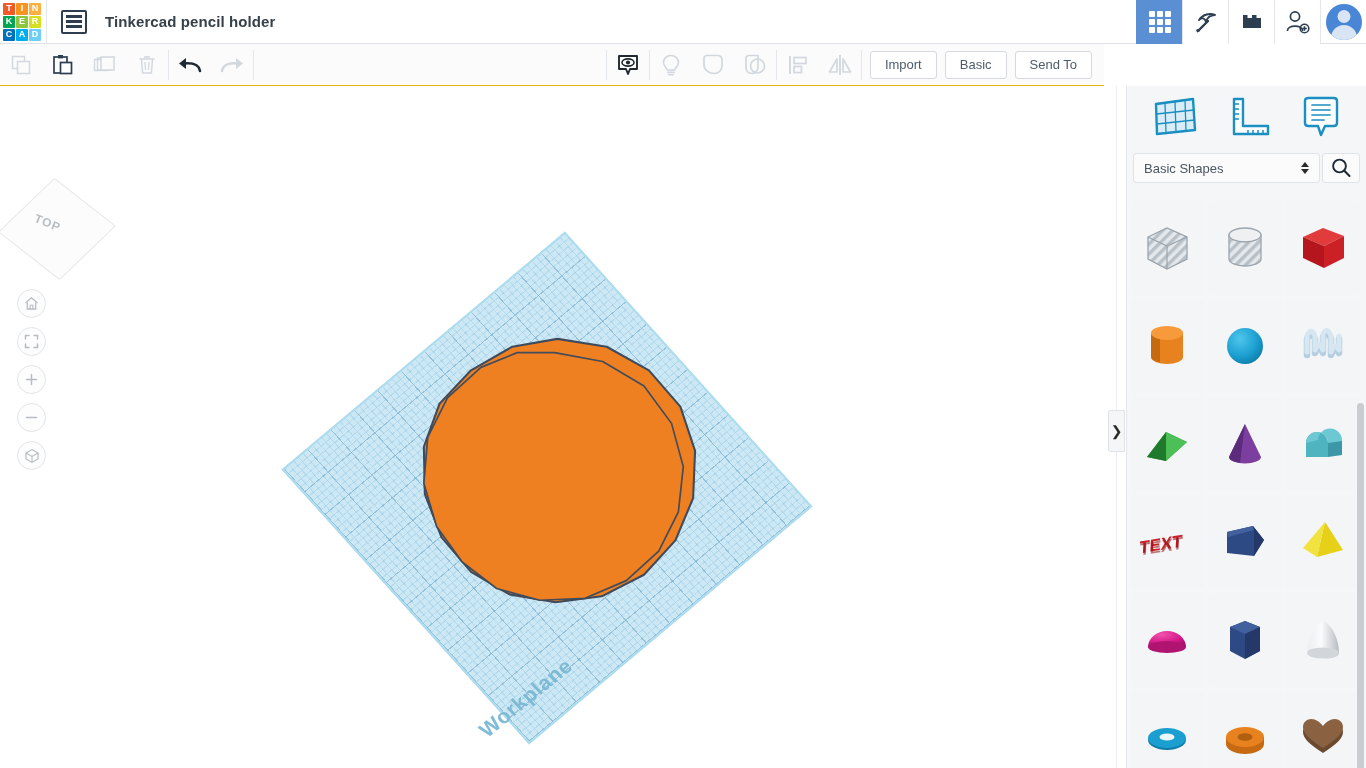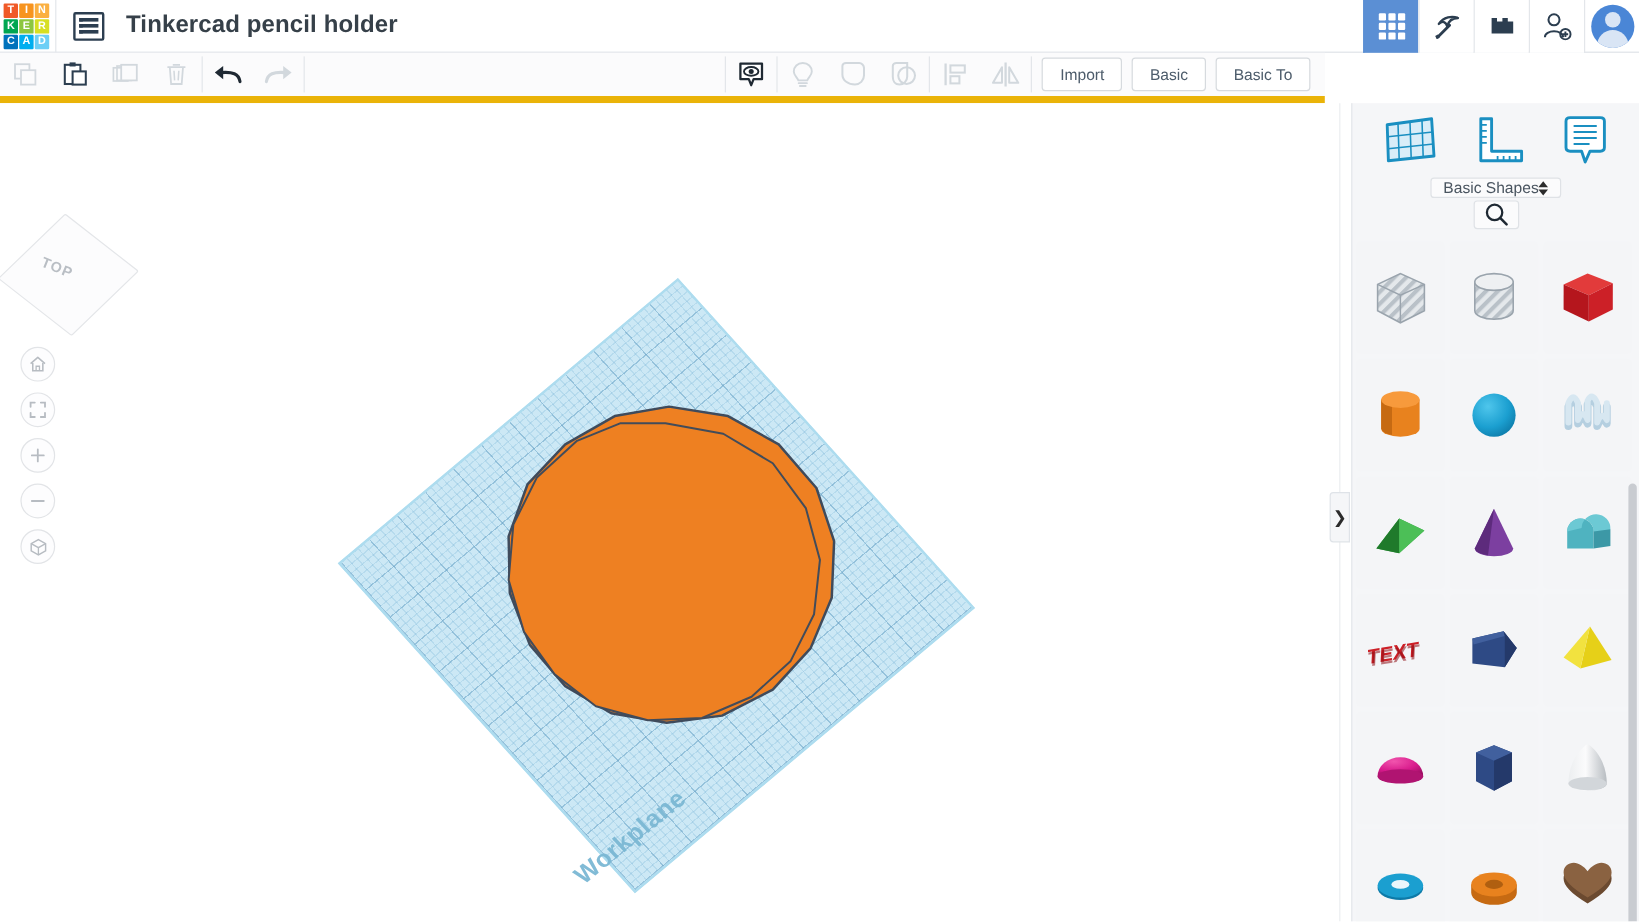--- a/index.html
+++ b/index.html
@@ -47,21 +47,21 @@
   .doc-icon i {
     display: block; height: 3px; background: #2c3e50; width: 100%;
     position: relative;
   }
   .doc-icon i::before {
     content: ""; position: absolute; left: -0px; top: 0;
     width: 3px; height: 3px; background: #2c3e50;
   }
   .doc-title {
     margin-left: 18px;
-    font-size: 20px; font-weight: bold; color: #364049;
+    font-size: 15px; font-weight: bold; color: #364049;
     letter-spacing: 0.1px;
   }
   .header-right {
     margin-left: auto; display: flex; align-items: stretch; height: 44px;
   }
   .hdr-btn {
     width: 46px; height: 44px;
     display: flex; align-items: center; justify-content: center;
     border-left: 1px solid #e3e6ea;
     background: #ffffff; cursor: pointer;
@@ -89,21 +89,21 @@
     content: ""; position: absolute; left: 50%; top: 21px;
     transform: translateX(-50%);
     width: 26px; height: 22px; border-radius: 13px 13px 0 0; background: #d9e5f5;
   }
 
   
   .toolbar {
     position: absolute; top: 44px; left: 0;
     width: 1104px; height: 42px;
     background: #fbfbfc;
-    border-bottom: 6px solid #eab308;
+    border-bottom: 1px solid #eab308;
     display: flex; align-items: center;
   }
   .tb-btn {
     width: 42px; height: 42px;
     display: flex; align-items: center; justify-content: center;
     cursor: pointer;
   }
   .tb-btn.dis { cursor: default; }
   .tb-sep { width: 1px; height: 30px; background: #e3e6ea; }
   .tb-spacer { flex: 1; }
@@ -194,21 +194,20 @@
     font-size: 14px; color: #2b2b2b; cursor: pointer; z-index: 5;
   }
   .panel-icons {
     display: flex; align-items: center; justify-content: space-around;
     height: 62px; padding: 0 10px;
   }
   .picon { cursor: pointer; display: flex; align-items: center; justify-content: center; }
   .panel-controls {
     display: flex; padding: 0 6px; gap: 2px; align-items: center;
     height: 40px;
-    flex-direction: column;
   }
   .dd {
     flex: 1; height: 30px; background: #fbfbfc;
     border: 1px solid #dfe2e6; border-radius: 3px;
     display: flex; align-items: center; padding: 0 10px;
     font-size: 13px; color: #4a5560; cursor: pointer;
     justify-content: space-between;
   }
   .dd .spin { display: flex; flex-direction: column; gap: 2px; }
   .dd .spin i {
@@ -395,21 +394,21 @@
       <svg class="sv" width="26" height="24" viewBox="0 0 26 24">
         <path d="M13 2 L13 22" stroke="#d2d8dd" stroke-width="1.9"></path>
         <path d="M10 19 L10 6 L2.5 19 Z" fill="none" stroke="#d2d8dd" stroke-width="1.7" stroke-linejoin="round"></path>
         <path d="M16 19 L16 6 L23.5 19 Z" fill="none" stroke="#d2d8dd" stroke-width="1.7" stroke-linejoin="round"></path>
       </svg>
     </div>
     <div class="tb-sep"></div>
 
     <div class="txt-btn">Import</div>
     <div class="txt-btn">Basic</div>
-    <div class="txt-btn">Basic To</div>
+    <div class="txt-btn">Send To</div>
     <div class="right-pad"></div>
   </div>
 
   <div class="canvas">
 
     <div class="viewcube"></div>
     <div class="viewcube-label">TOP</div>
 
     <div class="navbtn" style="top:203px">
       <svg class="sv" width="15" height="15" viewBox="0 0 15 15">

